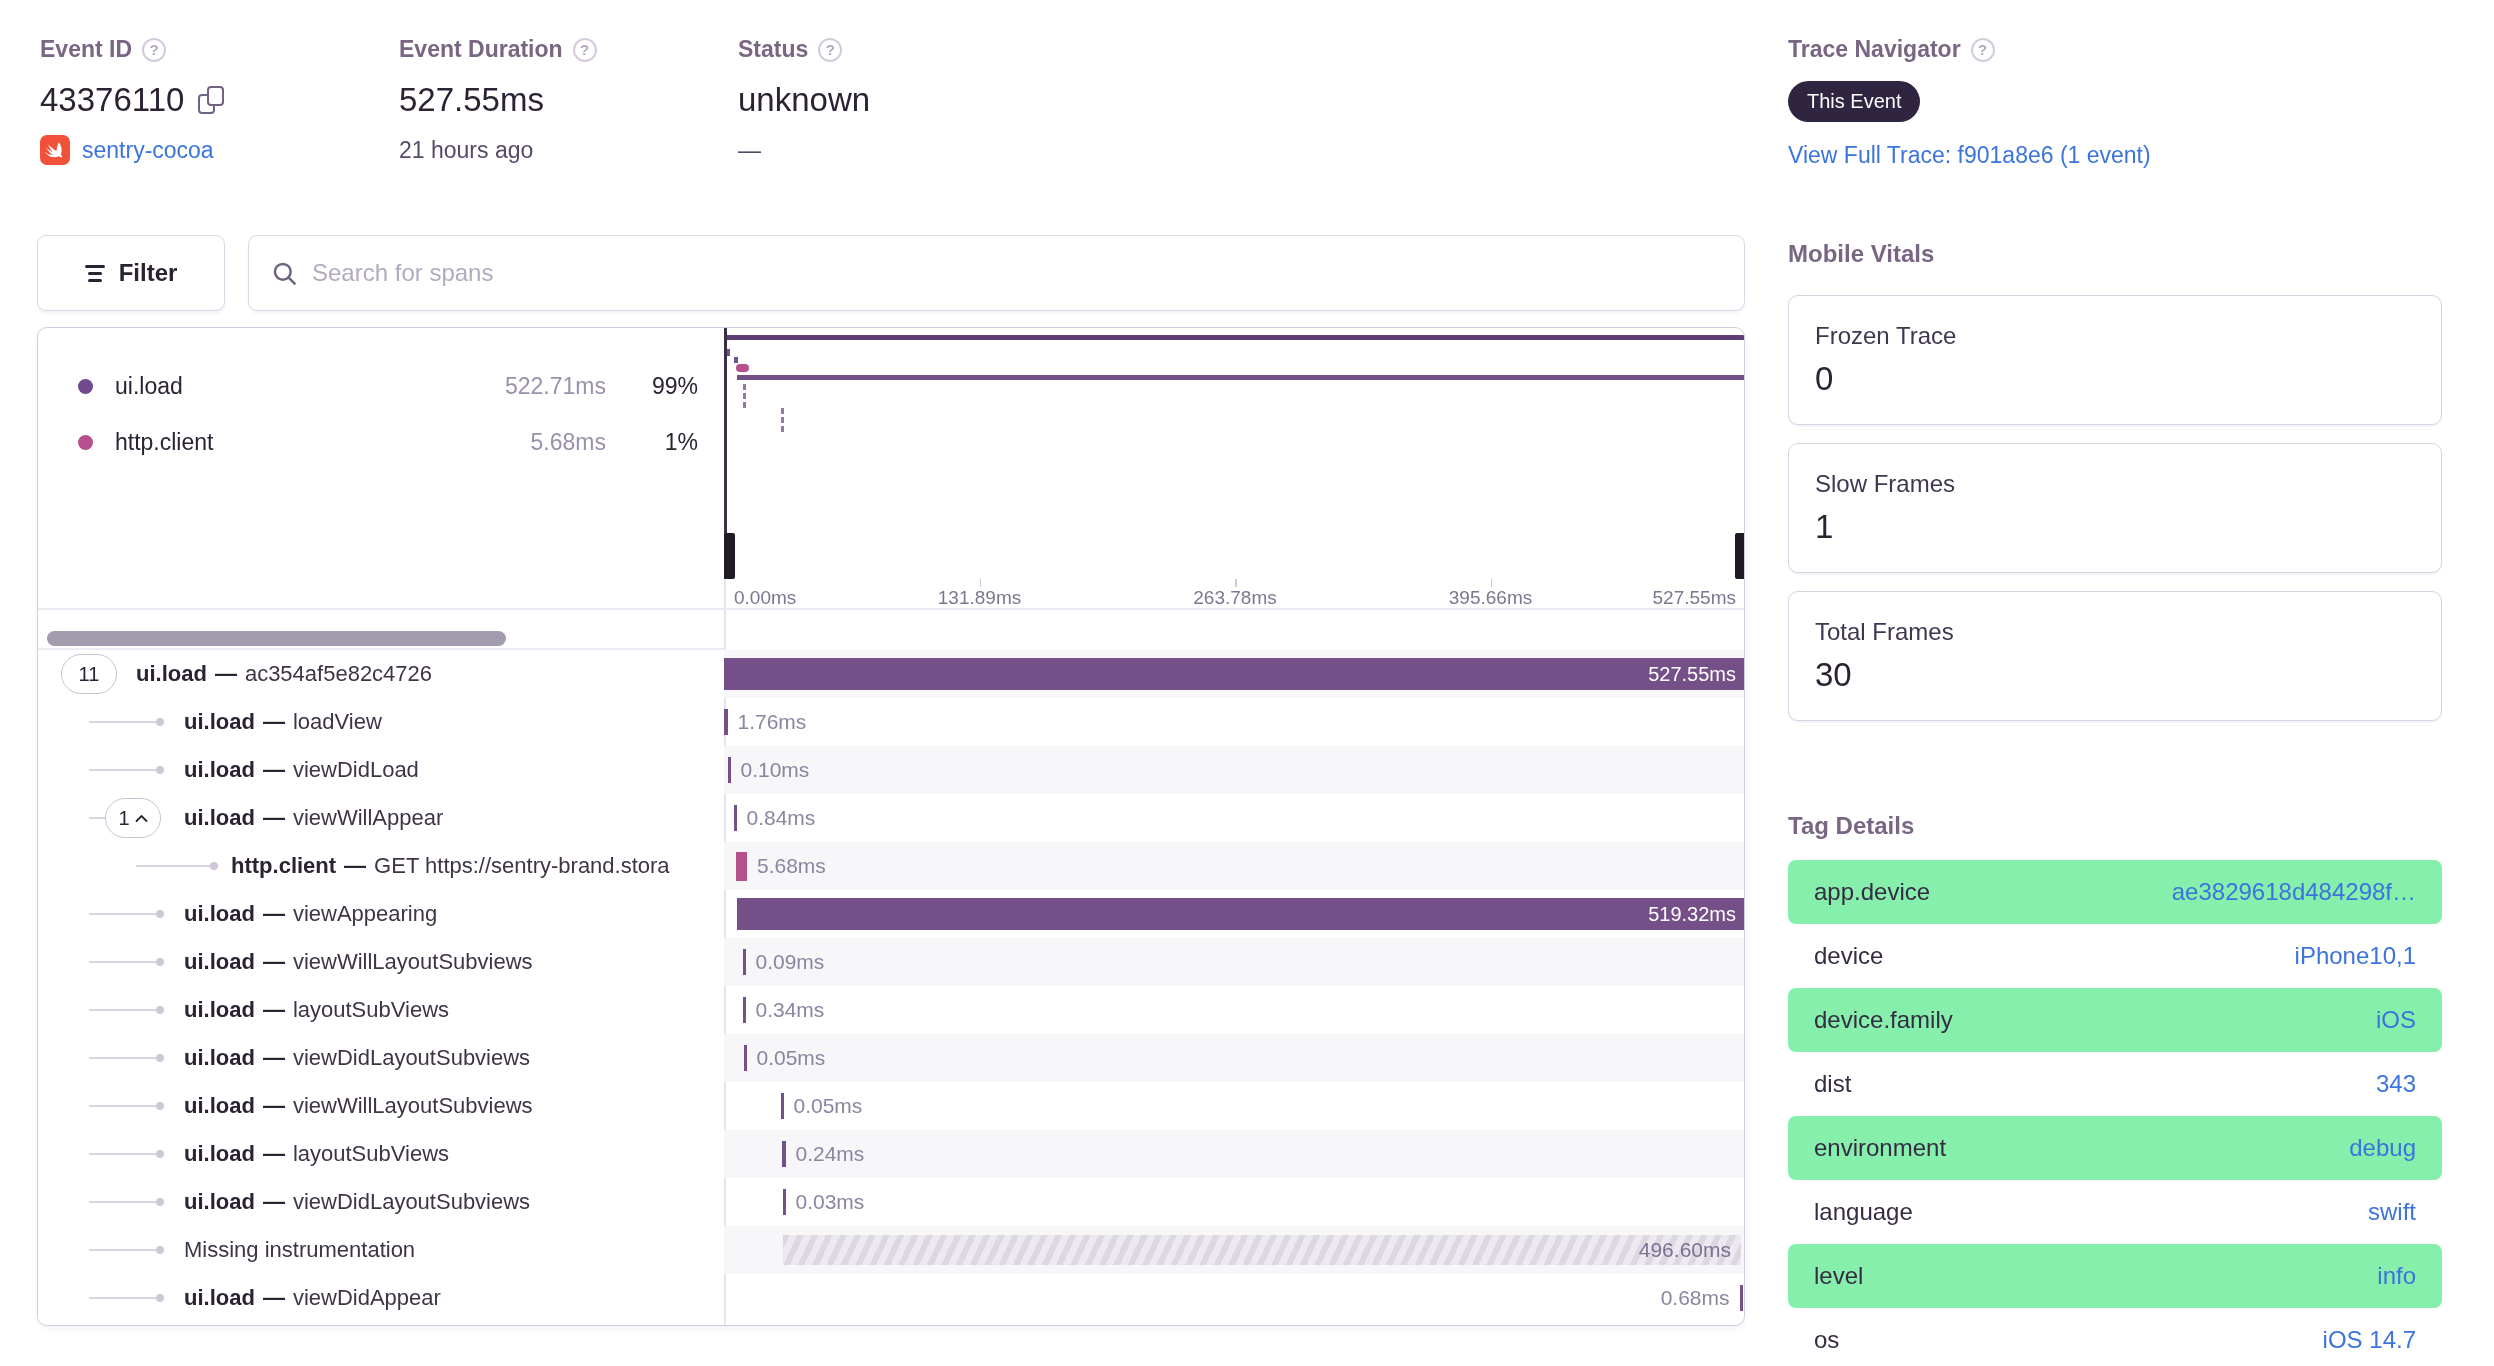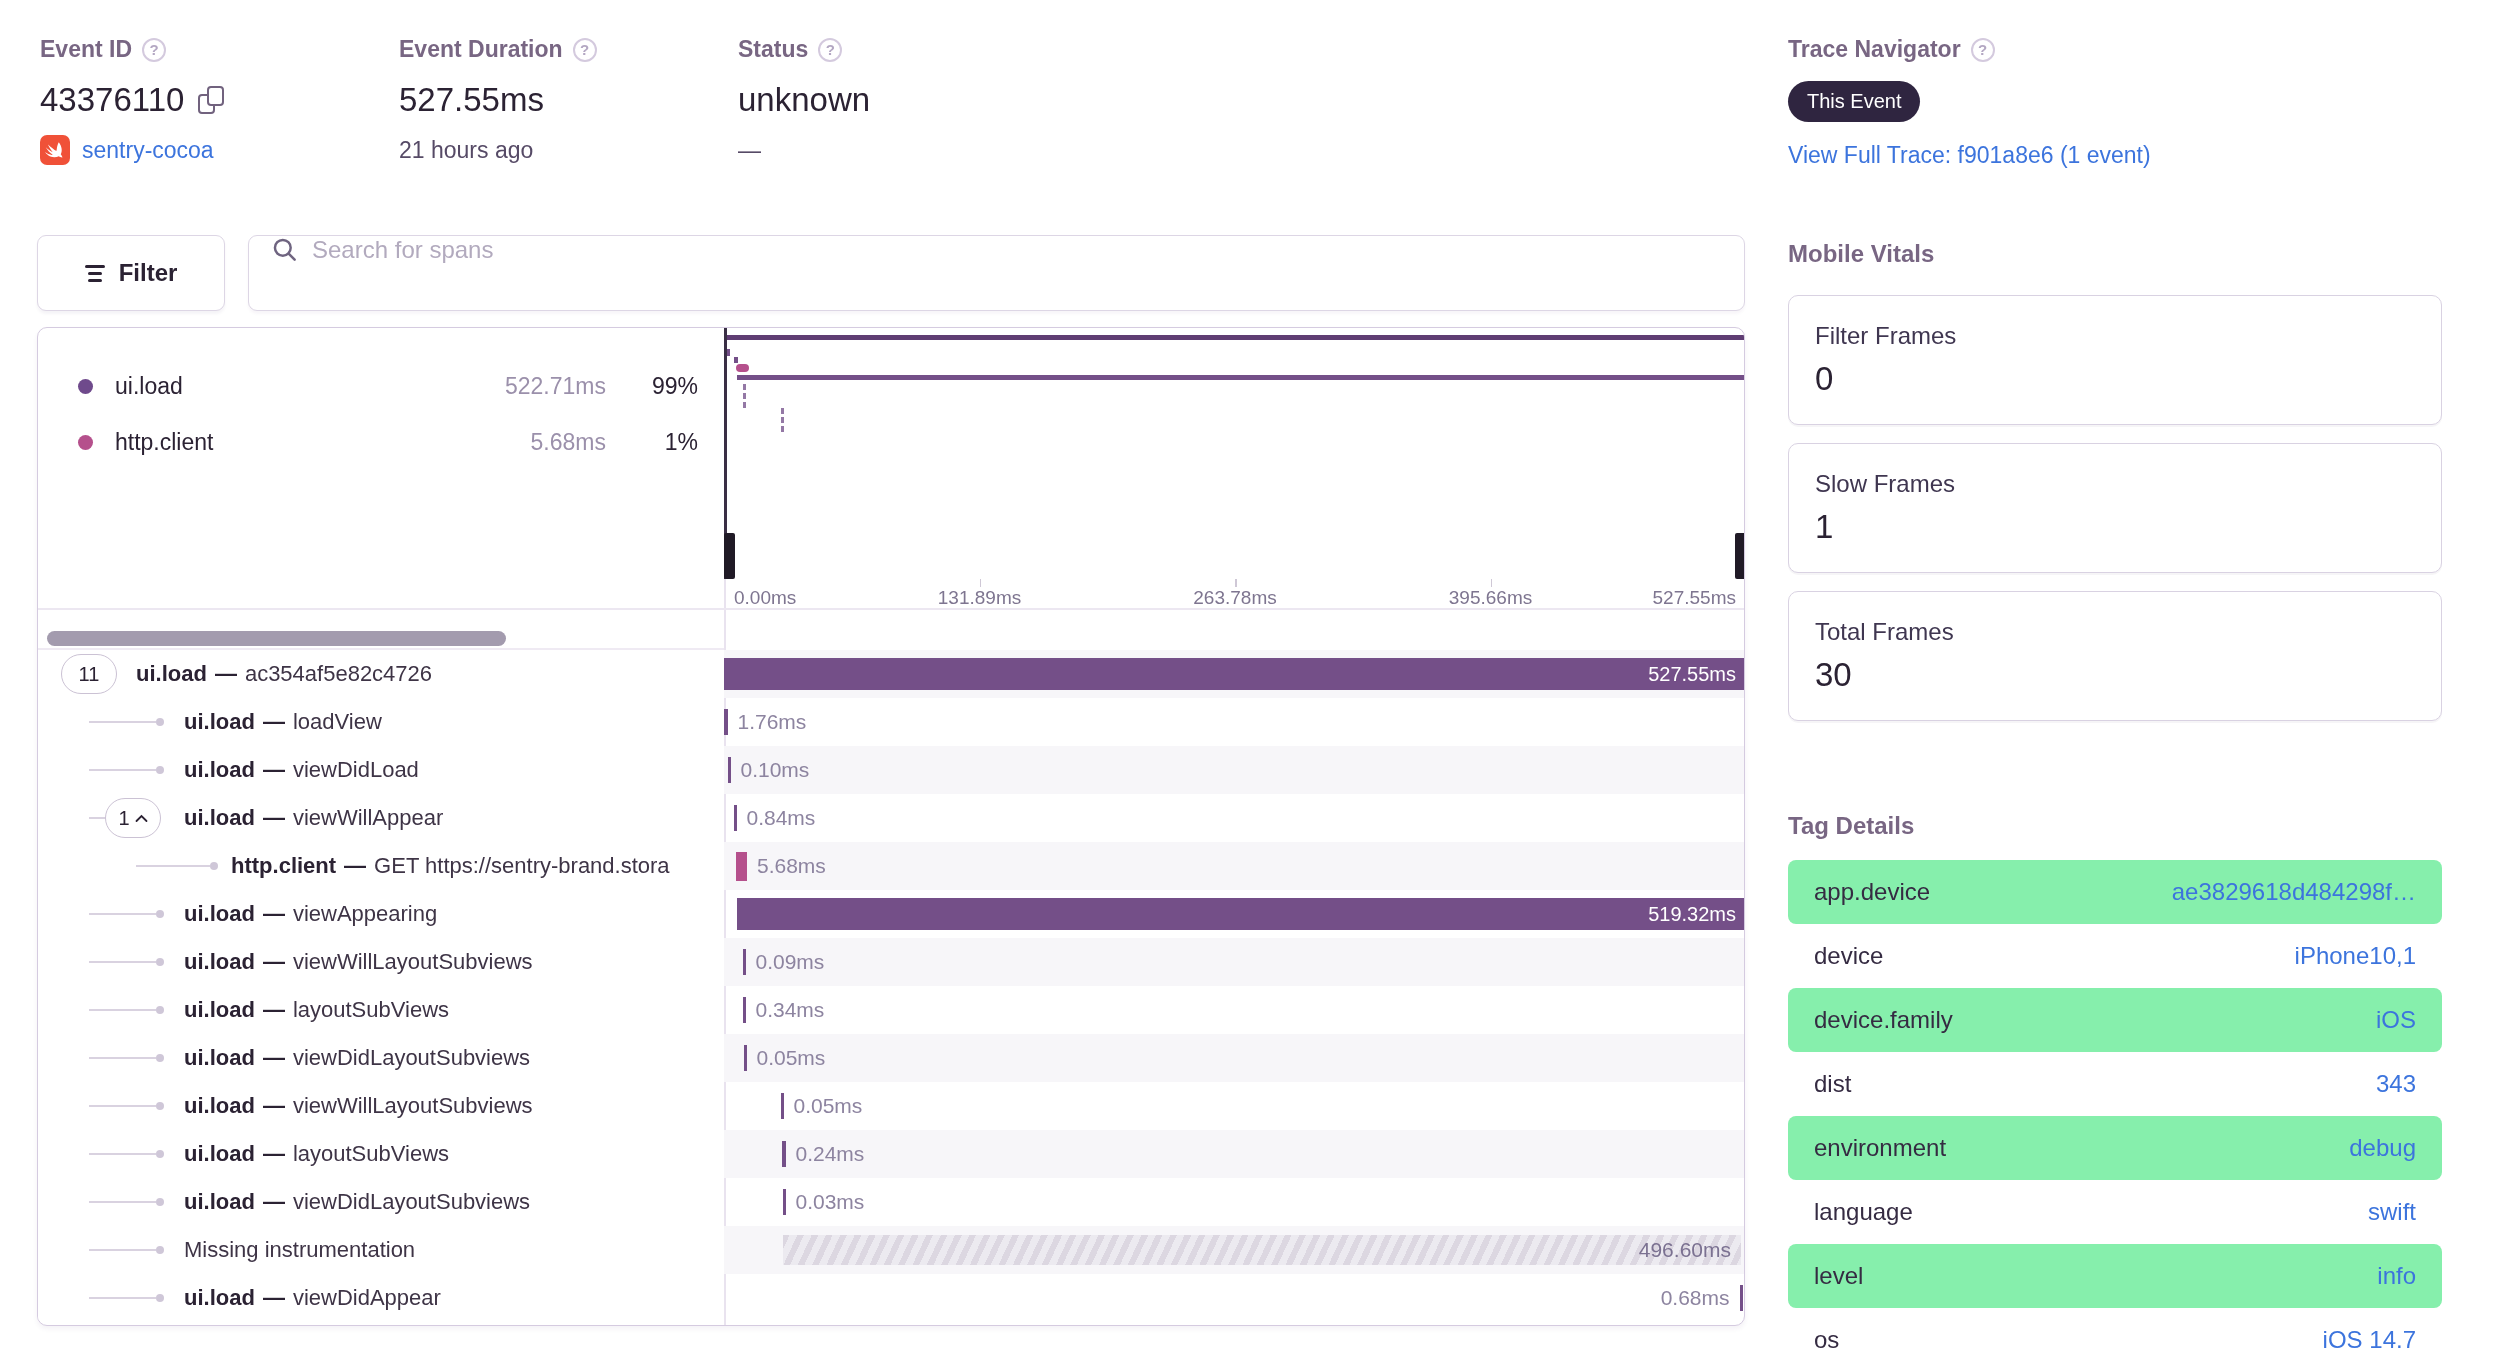--- a/index.html
+++ b/index.html
@@ -27,21 +27,21 @@
   .badge { display:inline-block; background:#2f2540; color:#fff; font-size:20px; padding:9px 19px; border-radius:22px; }
 
   
   .filter-btn { left:37px; top:235px; width:188px; height:76px; background:#fff;
     border:1.5px solid #ddd6e5; border-radius:9px; display:flex; align-items:center;
     justify-content:center; gap:14px; font-size:24px; font-weight:bold; color:#2b2233;
     box-shadow:0 3px 3px rgba(64,34,96,0.05); cursor:pointer; }
   .filter-icon { display:inline-flex; flex-direction:column; gap:4px; align-items:center; }
   .filter-icon i { display:block; height:3px; background:#2b2233; border-radius:2px; }
   .search-box { left:248px; top:235px; width:1497px; height:76px; background:#fff;
-    border:1.5px solid #ddd6e5; border-radius:9px; display:flex; align-items:flex-start;
+    border:1.5px solid #ddd6e5; border-radius:9px; display:flex; align-items:center;
     padding:0 22px; gap:14px; box-shadow:0 3px 3px rgba(64,34,96,0.04); }
   .search-box input { border:none; outline:none; flex:1; font-size:24px; color:#2b2233;
     font-family:"Liberation Sans", sans-serif; background:transparent; }
   .search-box input::placeholder { color:#b2aabe; }
 
   
   .panel { left:37px; top:327px; width:1708px; height:999px; background:#fff;
     border:1.5px solid #d5cbe0; border-radius:10px; box-shadow:0 3px 5px rgba(64,34,96,0.06); overflow:hidden; }
   .pane-divider { left:686px; top:0; width:1.5px; height:100%; background:#e9e3ef; }
 
@@ -457,21 +457,21 @@
           <span class="durlab">0.68ms</span>
           <span class="tick w3"></span>
         </div>
       </div>
   </div>
 </div>
 
 <div class="abs side-h" style="left:1788px; top:240px;">Mobile Vitals</div>
 
 <div class="abs card" style="top:295px;">
-  <div class="c-label">Filter Frames</div>
+  <div class="c-label">Frozen Trace</div>
   <div class="c-value">0</div>
 </div>
 <div class="abs card" style="top:443px;">
   <div class="c-label">Slow Frames</div>
   <div class="c-value">1</div>
 </div>
 <div class="abs card" style="top:591px;">
   <div class="c-label">Total Frames</div>
   <div class="c-value">30</div>
 </div>

